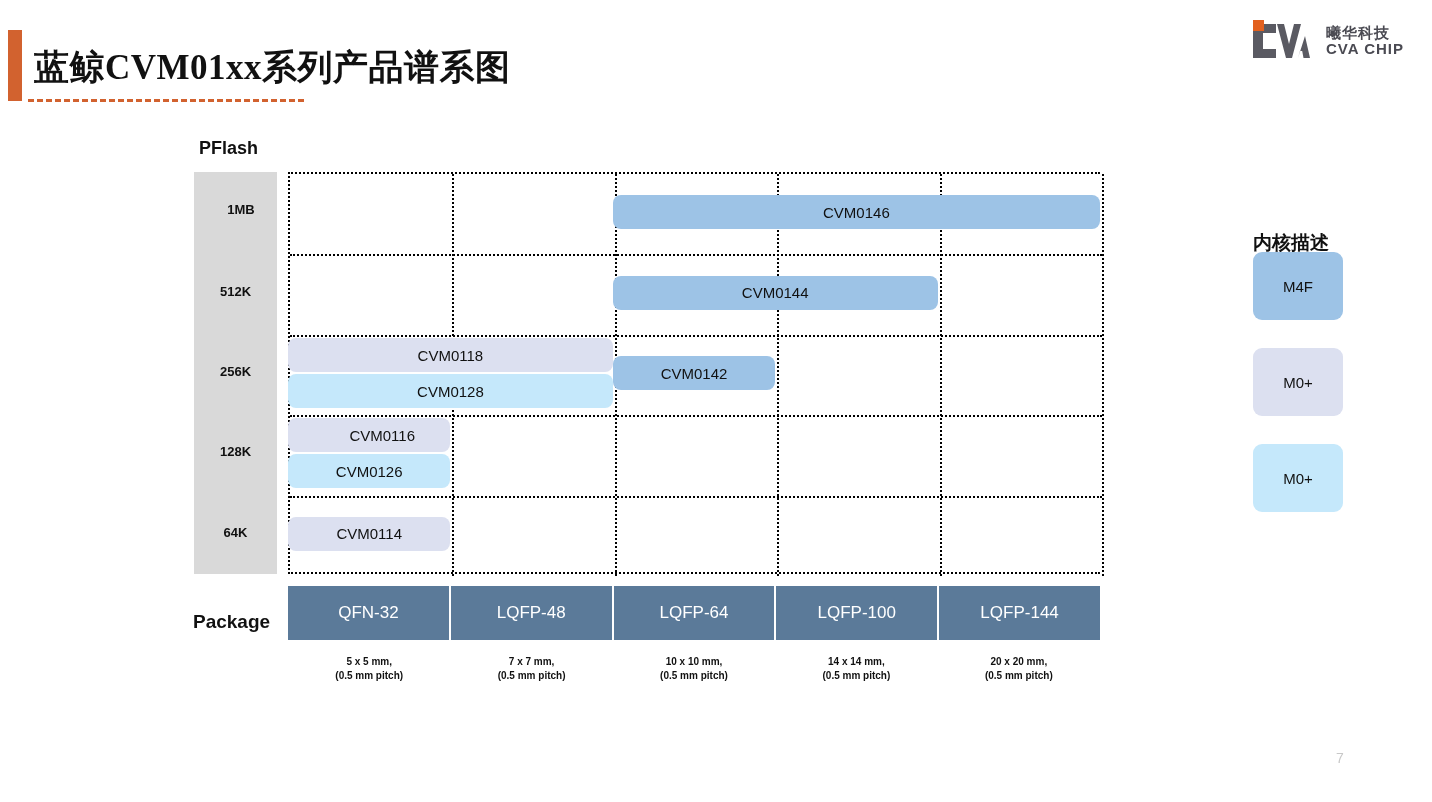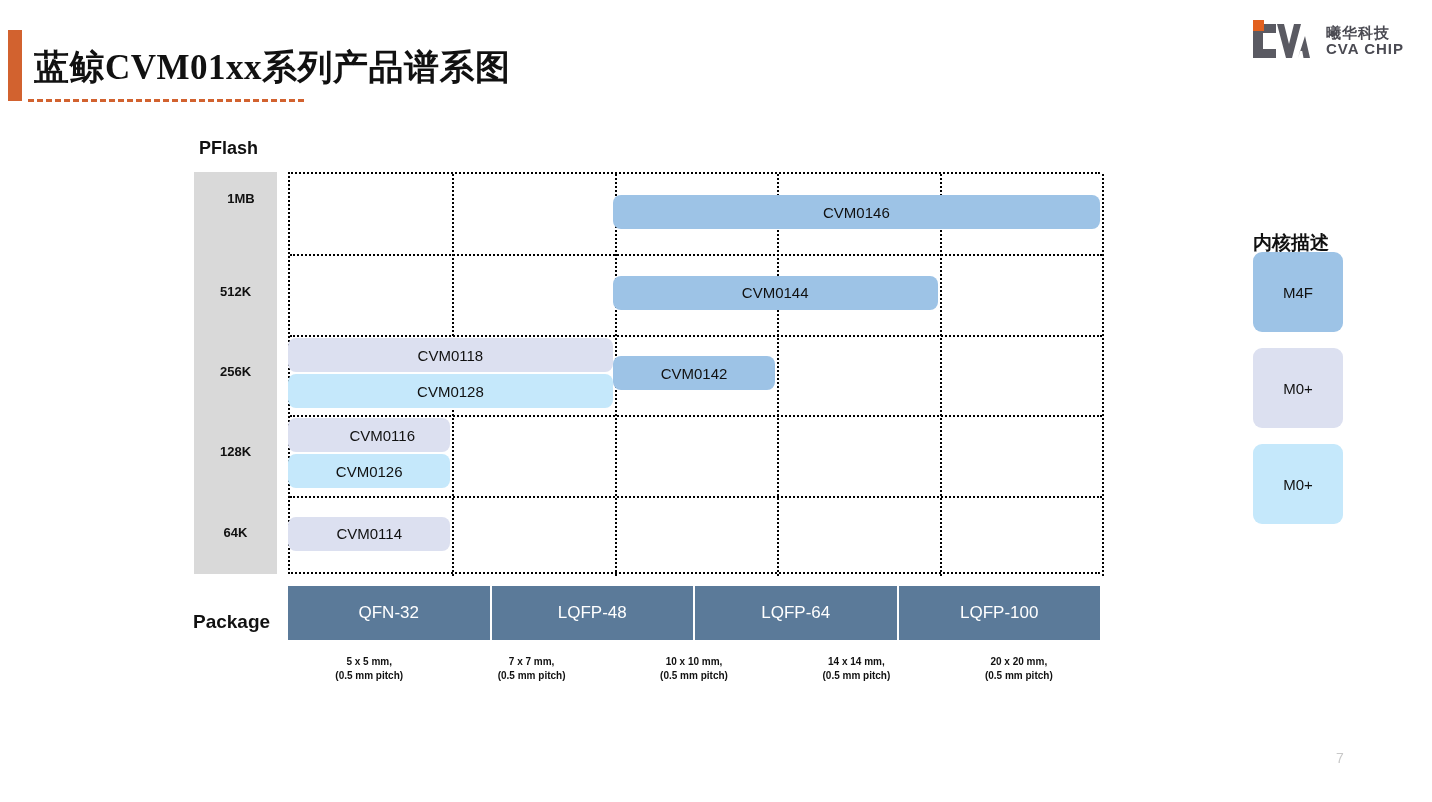--- a/index.html
+++ b/index.html
@@ -89,21 +89,21 @@
     flex: 1; text-align: center; font-size: 10px; font-weight: 700;
     color: #111; line-height: 1.35;
   }
 
   
   #legend-title {
     position: absolute; left: 1253px; top: 202px;
     font-size: 19px; font-weight: 700; color: #111; margin-top: 28px;
   }
   .legend-box {
-    position: absolute; left: 1253px; width: 90px; height: 80px;
+    position: absolute; left: 1253px; width: 90px; height: 68px;
     border-radius: 9px; display: flex; align-items: center; justify-content: center;
     font-size: 15px; color: #111;
   }
 
   #page-number {
     position: absolute; left: 1336px; top: 750px;
     font-size: 14px; color: #C8C8C8;
   }
 </style>
 </head>
@@ -125,21 +125,21 @@
       </svg>
     </div>
     <div id="logo-text">
       <span class="logo-cn">曦华科技</span>
       <span class="logo-en">CVA CHIP</span>
     </div>
   </div>
 
   <div id="pflash-label">PFlash</div>
   <div id="yaxis">
-      <div class="ytick" style="top: 19px; padding-left: 11px;">1MB</div>
+      <div class="ytick" style="top: 30px; padding-left: 11px;">1MB</div>
       <div class="ytick" style="top: 111.6px;">512K</div>
       <div class="ytick" style="top: 192px;">256K</div>
       <div class="ytick" style="top: 272.4px;">128K</div>
       <div class="ytick" style="top: 352.8px;">64K</div>
     </div>
 
   <div id="grid">
       <div class="vline" style="left: 162.4px;"></div>
       <div class="vline" style="left: 324.8px;"></div>
       <div class="vline" style="left: 487.2px;"></div>
@@ -185,20 +185,23 @@
       </div>
       <div class="pkg-cell">
         <span>LQFP-48</span>
       </div>
       <div class="pkg-cell">
         <span>LQFP-64</span>
       </div>
       <div class="pkg-cell">
         <span>LQFP-100</span>
       </div>
+      <div class="pkg-cell">
+        <span>LQFP-144</span>
+      </div>
     </div>
   <div id="package-dims">
       <div class="pkg-dim">
         <div>5 x 5 mm,</div>
         <div>(0.5 mm pitch)</div>
       </div>
       <div class="pkg-dim">
         <div>7 x 7 mm,</div>
         <div>(0.5 mm pitch)</div>
       </div>

